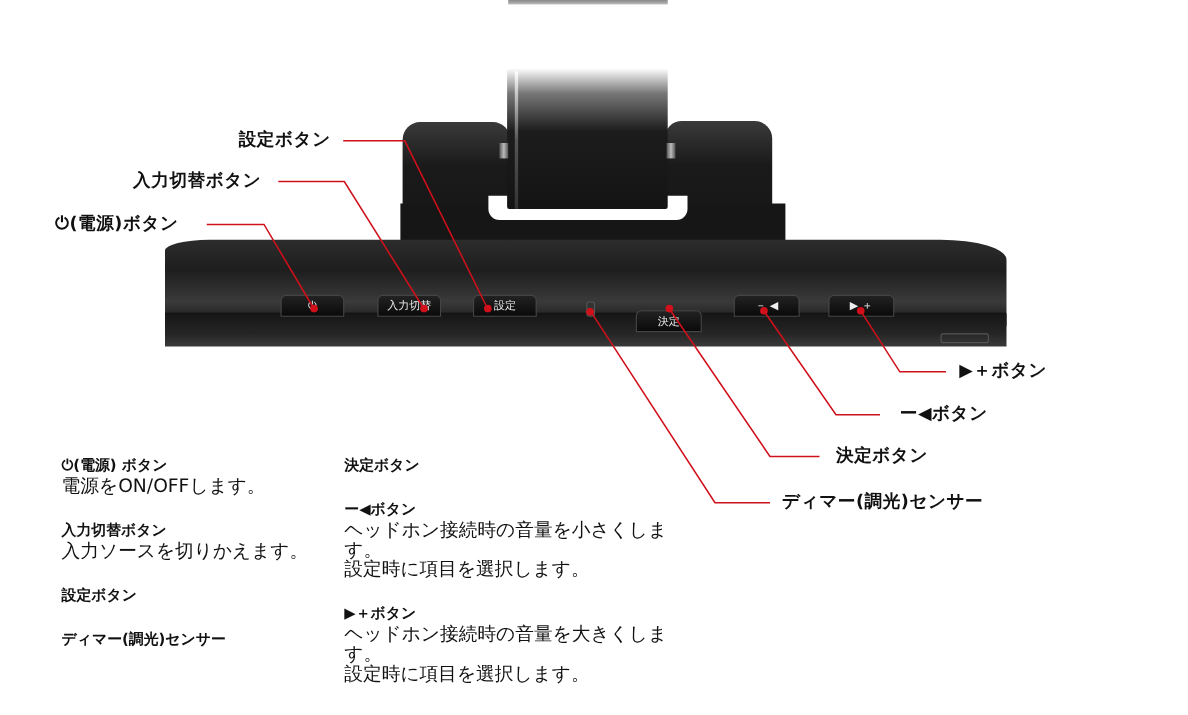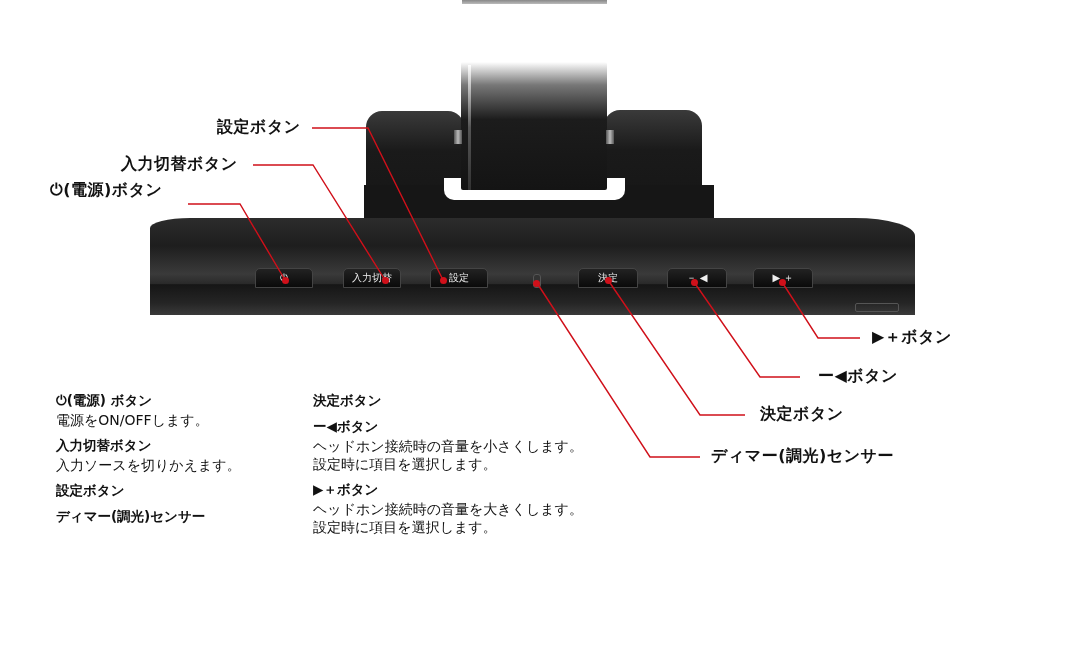--- a/index.html
+++ b/index.html
@@ -20,22 +20,22 @@
   .btn{height:20px;top:268px;background:linear-gradient(#222,#0a0a0a);border:1px solid #444;border-radius:5px 5px 0 0;color:#eee;font-size:10px;display:flex;align-items:center;justify-content:center;gap:18px;box-sizing:border-box;}
   .sensor{left:533px;top:274px;width:6px;height:12px;background:#333;border:1px solid #555;border-radius:3px;}
   .slot{left:855px;top:303px;width:42px;height:7px;border:1px solid #555;border-radius:2px;}
   
   .label{font-weight:bold;font-size:16px;white-space:nowrap;letter-spacing:0.5px;}
   svg.lines{position:absolute;left:0;top:0;}
   .dot{position:absolute;width:7px;height:7px;background:#d0101a;border-radius:50%;}
   
   .desc{position:absolute;}
   .desc .t{font-weight:bold;font-size:13.5px;margin-bottom:1px;}
-  .desc .b{font-size:14px;line-height:18px;white-space:pre-line;}
-  .desc .item{margin-bottom:8px;}
+  .desc .b{font-size:17px;line-height:18px;white-space:pre-line;}
+  .desc .item{margin-bottom:8px;margin-top:22px;}
 </style>
 </head>
 <body>
 
 <div class="abs top-stub"></div>
 <div class="abs hinge-l"></div>
 <div class="abs hinge-r"></div>
 <div class="abs hinge-base"></div>
 <div class="abs gap"></div>
 <div class="abs arm"></div>
@@ -49,21 +49,21 @@
 <div class="abs btn" style="left:255px;width:58px;">
     <span>⏻</span>
   </div>
 <div class="abs btn" style="left:343px;width:58px;">
     <span>入力切替</span>
   </div>
 <div class="abs btn" style="left:430px;width:58px;font-family:Liberation Mono, monospace;">
     <span>設定</span>
   </div>
 <div class="abs sensor"></div>
-<div class="abs btn" style="left:578px;width:60px;">
+<div class="abs btn" style="left:578px;width:60px;margin-top:14px;">
     <span>決定</span>
   </div>
 <div class="abs btn" style="left:667px;width:60px;">
     <span>－ ◀</span>
   </div>
 <div class="abs btn" style="left:753px;width:60px;">
     <span>▶ ＋</span>
   </div>
 
 <svg class="lines" width="1080" height="650">
@@ -80,21 +80,21 @@
 <div class="dot" style="left:282px;top:277px;"></div>
 <div class="dot" style="left:382px;top:277px;"></div>
 <div class="dot" style="left:440px;top:277px;"></div>
 <div class="dot" style="left:533px;top:280px;"></div>
 <div class="dot" style="left:605px;top:277px;"></div>
 <div class="dot" style="left:691px;top:279px;"></div>
 <div class="dot" style="left:779px;top:279px;"></div>
 
 <div class="abs label" style="left:217px;top:117px;">設定ボタン</div>
 <div class="abs label" style="left:121px;top:154px;">入力切替ボタン</div>
-<div class="abs label" style="left:50px;top:180px;"><span>⏻</span><span>(電源)ボタン</span></div>
+<div class="abs label" style="left:50px;top:193px;"><span>⏻</span><span>(電源)ボタン</span></div>
 <div class="abs label" style="left:872px;top:327px;">▶＋ボタン</div>
 <div class="abs label" style="left:818px;top:366px;">ー◀ボタン</div>
 <div class="abs label" style="left:760px;top:404px;">決定ボタン</div>
 <div class="abs label" style="left:711px;top:446px;">ディマー(調光)センサー</div>
 
 <div class="desc" style="left:56px;top:392px;width:240px;">
   <div class="item">
       <div class="t">⏻(電源) ボタン</div>
       <div class="b">電源をON/OFFします。</div>
     </div>

